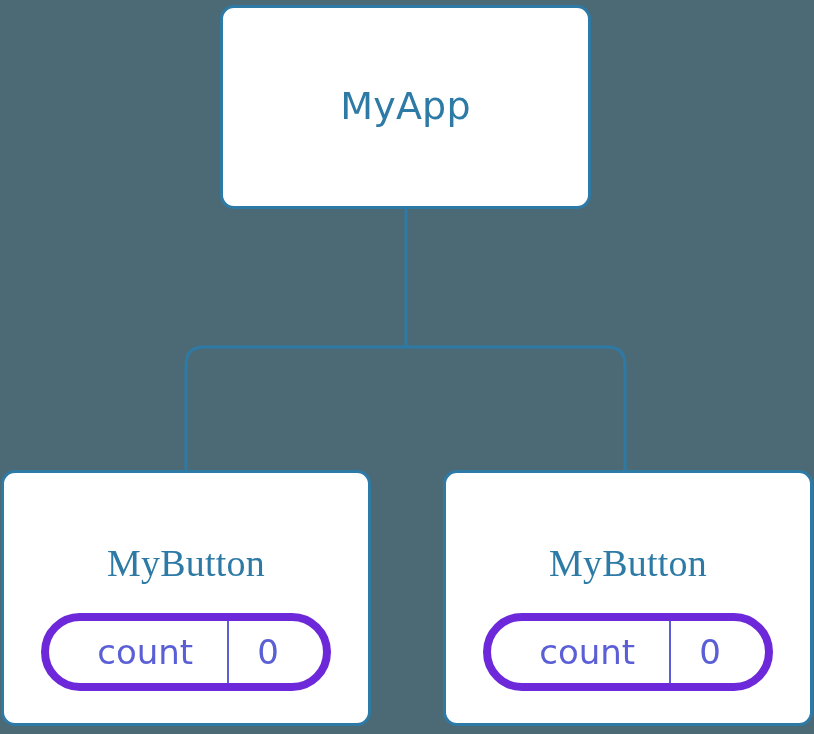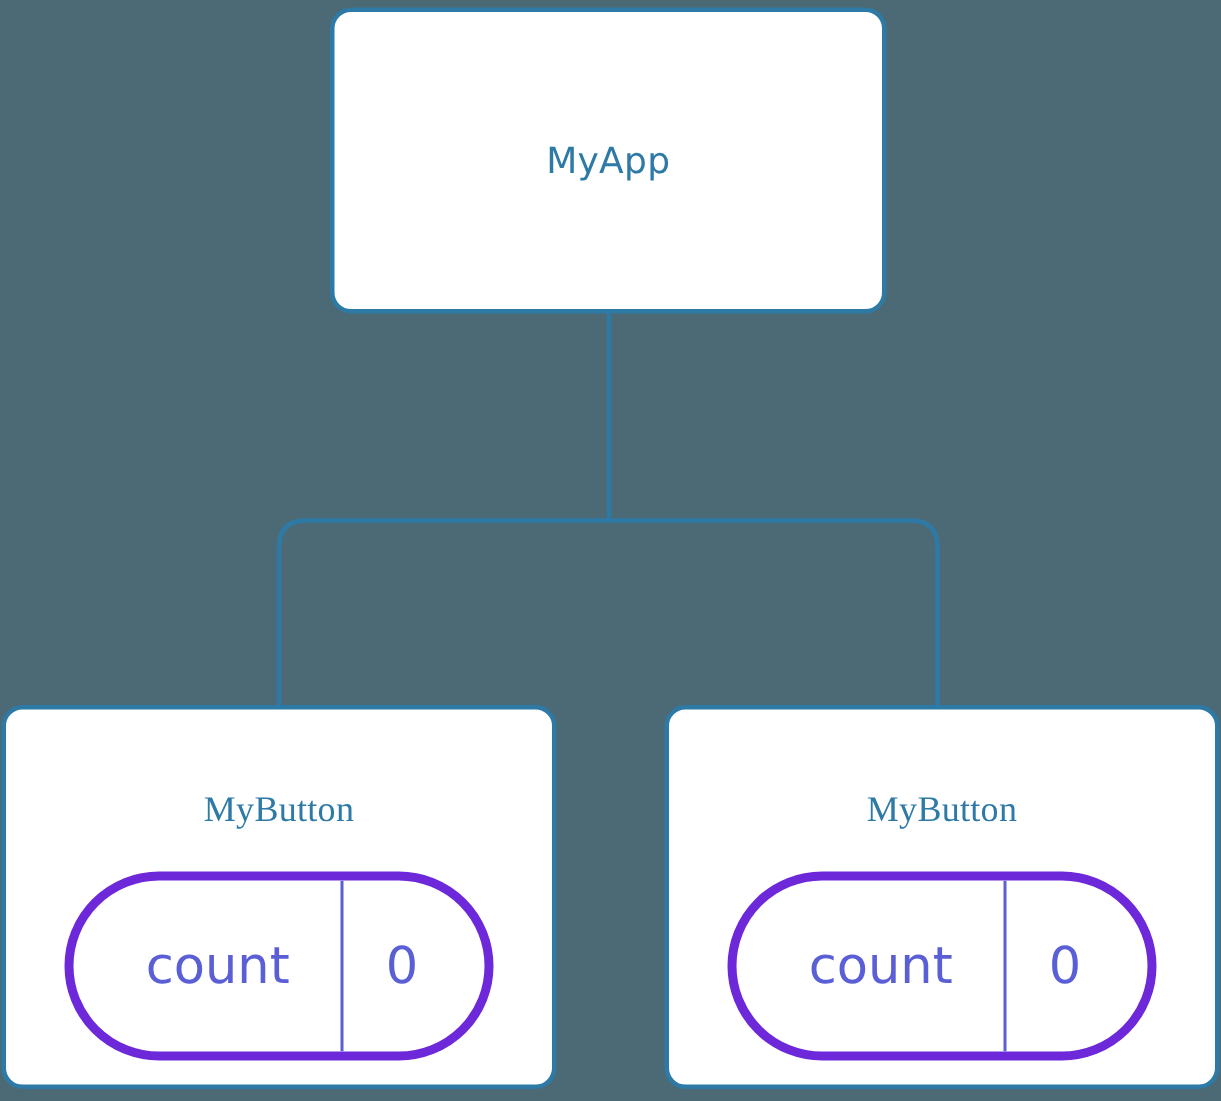--- a/index.html
+++ b/index.html
@@ -43,21 +43,21 @@
     border: 3px solid #2e7aa6;
     border-radius: 14px;
     display: flex;
     flex-direction: column;
     align-items: center;
     justify-content: center;
   }
 
   .node-title {
     color: #2e7aa6;
-    font-size: 24px;
+    font-size: 38px;
     font-weight: 400;
     letter-spacing: 0.2px;
     line-height: 1.1;
     text-align: center;
     white-space: nowrap;
   }
 
   
   #node-root {
     left: 220px;
@@ -91,23 +91,23 @@
 
   .child-inner .node-title {
     margin-bottom: 28px;
     font-family: Liberation Serif, serif;
   }
 
   
   .state-pill {
     display: flex;
     align-items: stretch;
-    border: 6px solid #6d28d9;
+    border: 8px solid #6d28d9;
     border-radius: 999px;
-    height: 126px;
+    height: 78px;
     min-width: 268px;
     overflow: hidden;
     background: #ffffff;
   }
 
   .pill-key,
   .pill-value {
     display: flex;
     align-items: center;
     justify-content: center;

